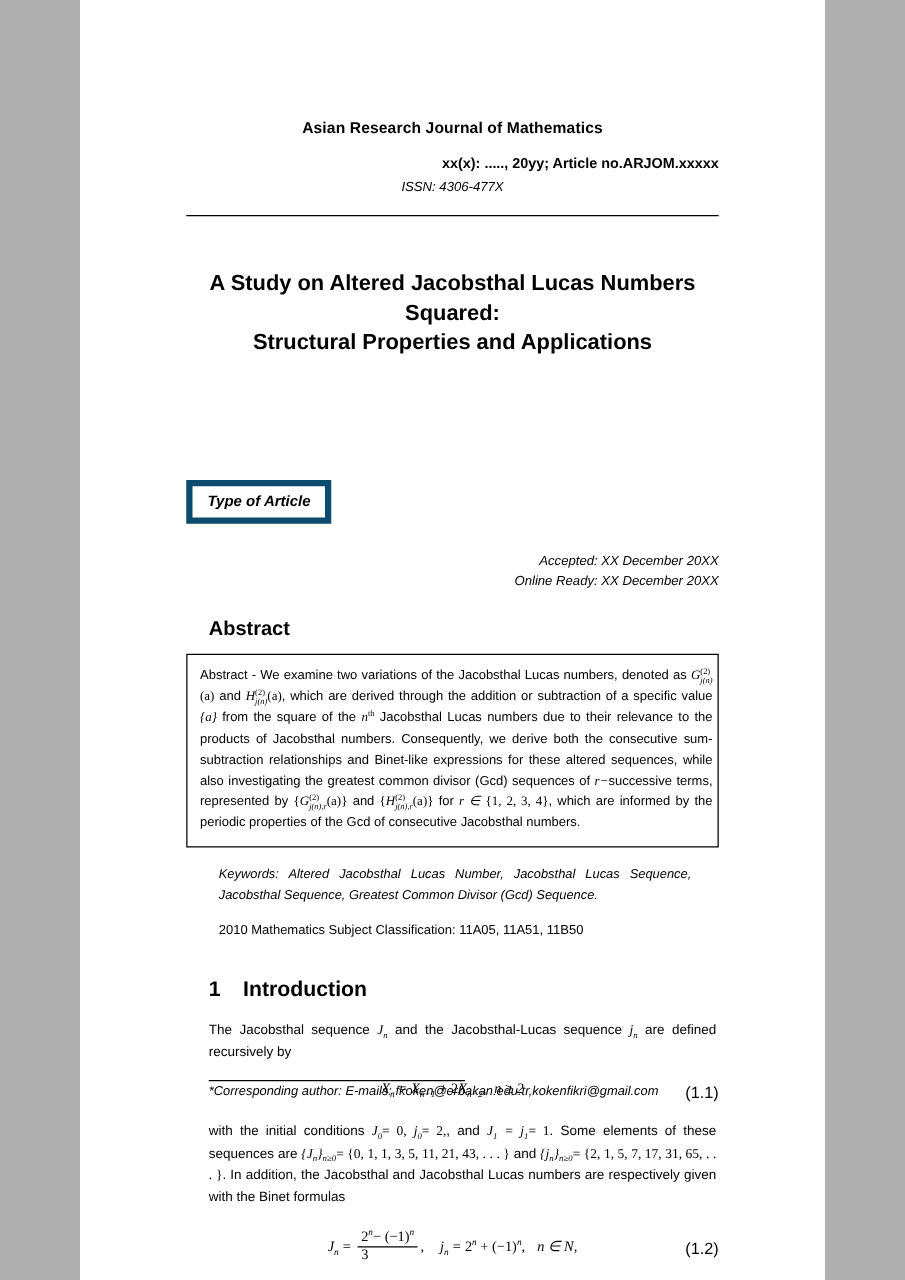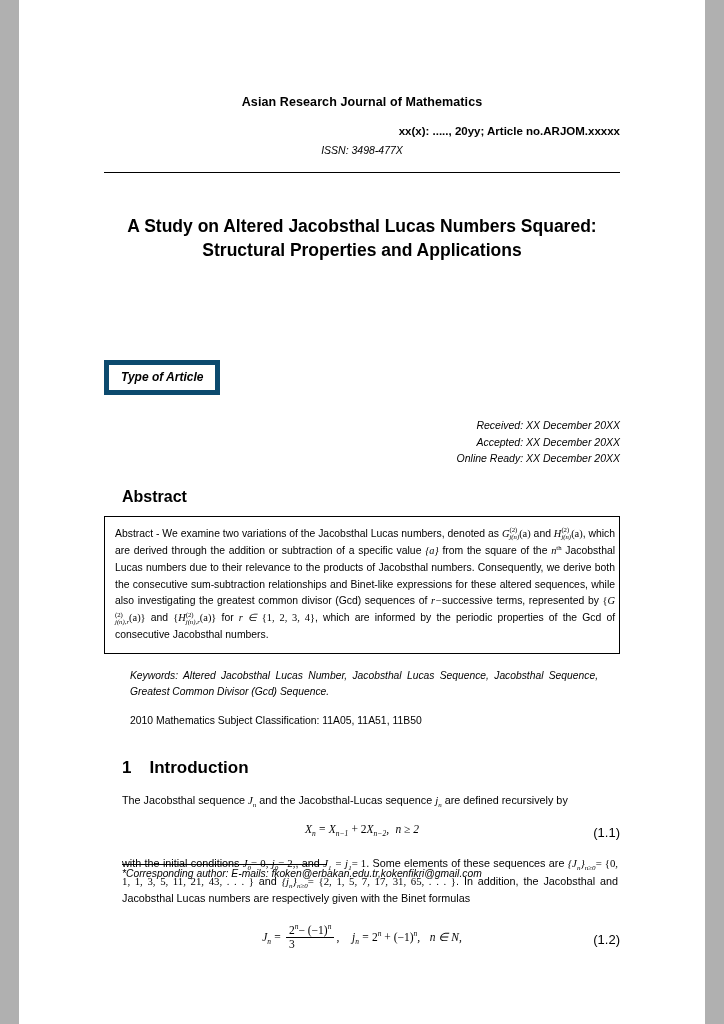--- a/index.html
+++ b/index.html
@@ -2,21 +2,21 @@
 <html><head>
 <meta charset="utf-8">
 <style>
   html, body {
     margin: 0;
     padding: 0;
     background: #b0b0b0;
   }
   .page {
     position: relative;
-    width: 686px;
+    width: 596px;
     height: 1024px;
     background: #ffffff;
     margin: 0 auto;
     font-family: "Liberation Sans", sans-serif;
     color: #000000;
     overflow: hidden;
   }
   .content {
     position: absolute;
     left: 85px;
@@ -187,35 +187,34 @@
 </style>
 </head>
 <body>
 
 <div class="page">
   <div class="content">
 
     
     <div class="journal-name">Asian Research Journal of Mathematics</div>
     <div class="issue-line">xx(x): ....., 20yy; Article no.ARJOM.xxxxx</div>
-    <div class="issn-line">ISSN: 3498-477X</div>
+    <div class="issn-line">ISSN: 4306-477X</div>
     <hr class="header-rule">
 
     
     <div class="paper-title">
       <span class="line1">A Study on Altered Jacobsthal Lucas Numbers Squared:</span>
       <span class="line2">Structural Properties and Applications</span>
     </div>
 
     
     <div class="type-box">Type of Article</div>
 
     
     <div class="dates">
-      <div>Received: XX December 20XX</div>
       <div>Accepted: XX December 20XX</div>
       <div>Online Ready: XX December 20XX</div>
     </div>
 
     
     <div class="abstract-heading">Abstract</div>
 
     <div class="abstract-box">
       <span>Abstract - We examine two variations of the Jacobsthal Lucas numbers, denoted as</span>
       <span class="mi"><span>G</span><span class="subsup"><span class="s-top mn">(2)</span><span class="s-bot">j(n)</span></span><span class="mn">(a)</span></span>

